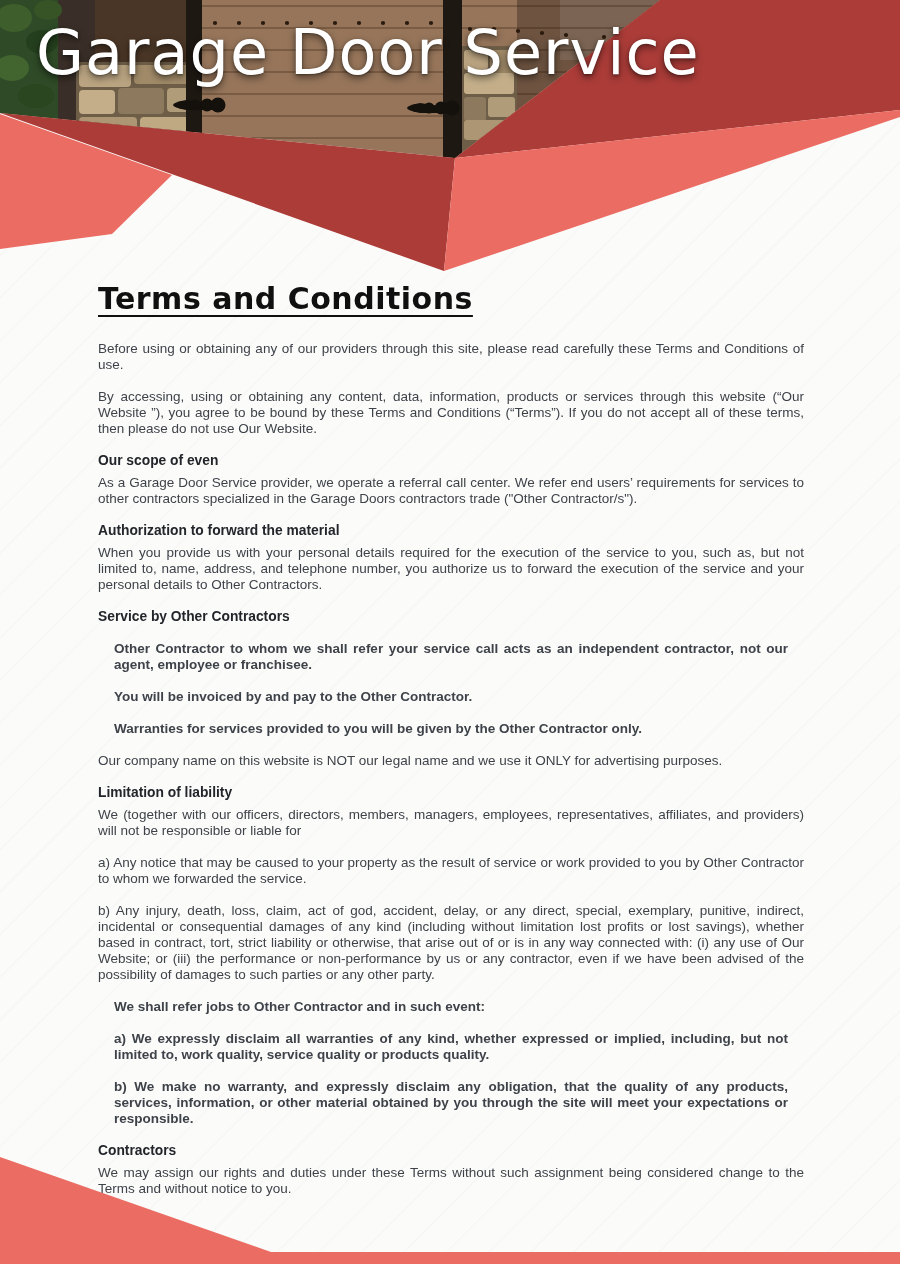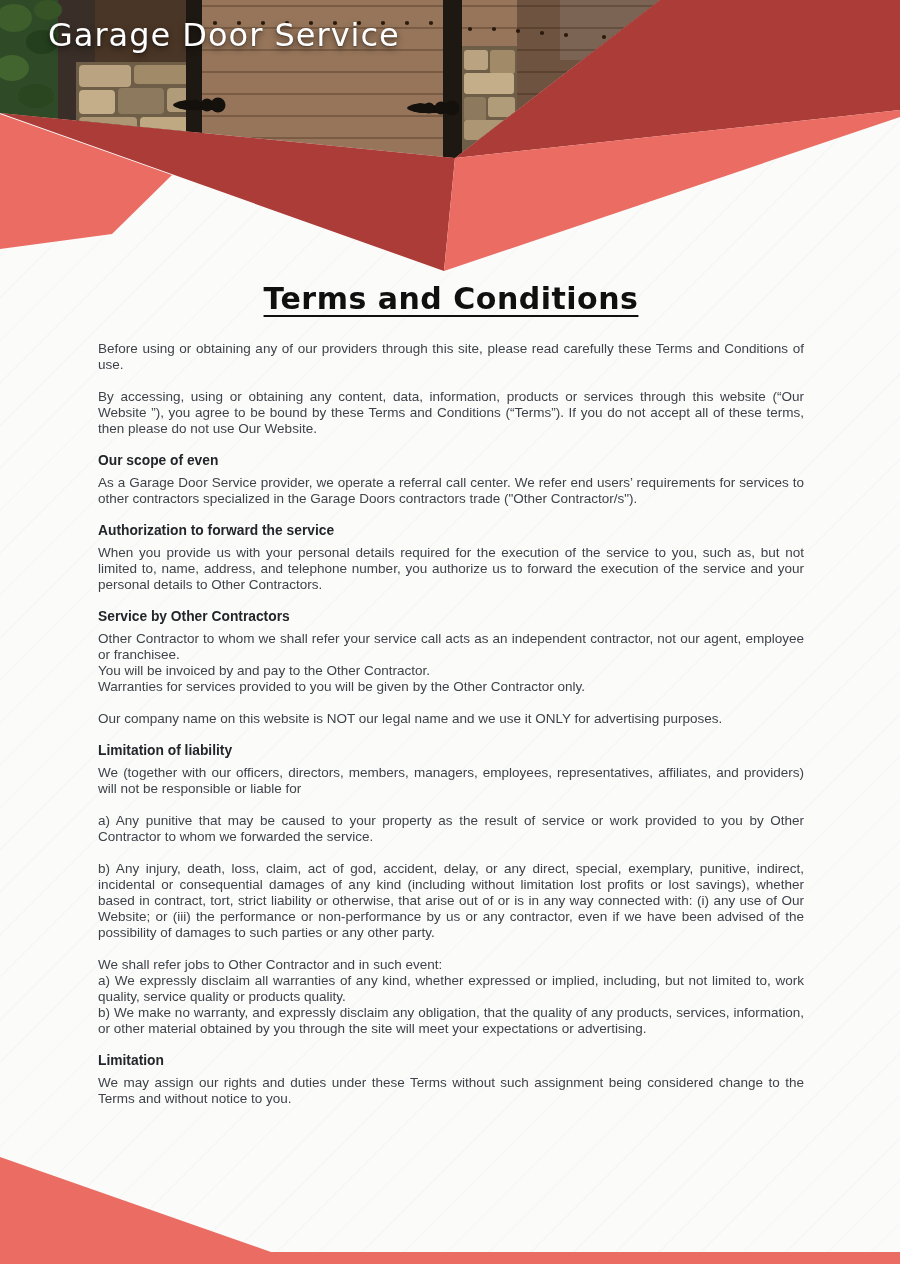--- a/index.html
+++ b/index.html
@@ -12,49 +12,49 @@
   .page{
     position:relative;width:900px;height:1264px;
     background:
       repeating-linear-gradient(135deg, rgba(150,150,160,0.035) 0 2px, rgba(0,0,0,0) 2px 30px),
       #fbfbfa;
   }
   
   .header{position:absolute;top:0;left:0;width:900px;height:285px;}
   .header svg{display:block;}
   .site-title{
-    position:absolute;top:16px;left:48px;margin:0;
+    position:absolute;top:16px;left:36px;margin:0;
     font-family:"DejaVu Sans","Liberation Sans",sans-serif;
-    font-size:32px;font-weight:500;letter-spacing:1px;color:#ffffff;
+    font-size:62px;font-weight:500;letter-spacing:1px;color:#ffffff;
     text-shadow:0 3px 7px rgba(0,0,0,0.55), 0 1px 2px rgba(0,0,0,0.35);
     white-space:nowrap;
   }
   
   .doc{
     position:absolute;top:0;left:0;width:900px;height:1264px;
     box-sizing:border-box;
     padding:281px 96px 0 98px;
   }
   .doc-title{
     margin:0 0 24px 0;
-    text-align:center;
+    text-align:left;
     font-family:"DejaVu Sans","Liberation Sans",sans-serif;
     font-size:30px;line-height:36px;font-weight:bold;color:#101010;
     text-decoration:underline;
     text-decoration-thickness:2px;
     text-underline-offset:6px;
     letter-spacing:0.5px;
   }
   .doc p{
     margin:0 0 16px 0;
     font-size:13.5px;line-height:16px;color:#3e4349;
     text-align:justify;
   }
   .doc .group{margin:0 0 16px 0;}
-  .doc .group p{margin:0;}
+  .doc .group p{margin:16px;font-weight:bold;}
   .doc h3{
     margin:6px 0 6px 0;
     font-size:13.8px;line-height:16px;color:#22252a;
     font-weight:bold;
   }
   
   .footer{position:absolute;left:0;bottom:0;width:900px;height:110px;pointer-events:none;}
 </style>
 </head>
 <body>
@@ -168,43 +168,43 @@
 
   <main class="doc">
     <h2 class="doc-title">Terms and Conditions</h2>
 
     <p>Before using or obtaining any of our providers through this site, please read carefully these Terms and Conditions of use.</p>
     <p>By accessing, using or obtaining any content, data, information, products or services through this website (“Our Website ”), you agree to be bound by these Terms and Conditions (“Terms”). If you do not accept all of these terms, then please do not use Our Website.</p>
 
     <h3>Our scope of even</h3>
     <p>As a Garage Door Service provider, we operate a referral call center. We refer end users’ requirements for services to other contractors specialized in the Garage Doors contractors trade ("Other Contractor/s").</p>
 
-    <h3>Authorization to forward the service</h3>
+    <h3>Authorization to forward the material</h3>
     <p>When you provide us with your personal details required for the execution of the service to you, such as, but not limited to, name, address, and telephone number, you authorize us to forward the execution of the service and your personal details to Other Contractors.</p>
 
     <h3>Service by Other Contractors</h3>
     <div class="group">
       <p>Other Contractor to whom we shall refer your service call acts as an independent contractor, not our agent, employee or franchisee.</p>
       <p>You will be invoiced by and pay to the Other Contractor.</p>
       <p>Warranties for services provided to you will be given by the Other Contractor only.</p>
     </div>
     <p>Our company name on this website is NOT our legal name and we use it ONLY for advertising purposes.</p>
 
     <h3>Limitation of liability</h3>
     <p>We (together with our officers, directors, members, managers, employees, representatives, affiliates, and providers) will not be responsible or liable for</p>
-    <p>a) Any punitive that may be caused to your property as the result of service or work provided to you by Other Contractor to whom we forwarded the service.</p>
+    <p>a) Any notice that may be caused to your property as the result of service or work provided to you by Other Contractor to whom we forwarded the service.</p>
     <p>b) Any injury, death, loss, claim, act of god, accident, delay, or any direct, special, exemplary, punitive, indirect, incidental or consequential damages of any kind (including without limitation lost profits or lost savings), whether based in contract, tort, strict liability or otherwise, that arise out of or is in any way connected with: (i) any use of Our Website; or (iii) the performance or non-performance by us or any contractor, even if we have been advised of the possibility of damages to such parties or any other party.</p>
 
     <div class="group">
       <p>We shall refer jobs to Other Contractor and in such event:</p>
       <p>a) We expressly disclaim all warranties of any kind, whether expressed or implied, including, but not limited to, work quality, service quality or products quality.</p>
-      <p>b) We make no warranty, and expressly disclaim any obligation, that the quality of any products, services, information, or other material obtained by you through the site will meet your expectations or advertising.</p>
+      <p>b) We make no warranty, and expressly disclaim any obligation, that the quality of any products, services, information, or other material obtained by you through the site will meet your expectations or responsible.</p>
     </div>
 
-    <h3>Limitation</h3>
+    <h3>Contractors</h3>
     <p>We may assign our rights and duties under these Terms without such assignment being considered change to the Terms and without notice to you.</p>
   </main>
 
   <div class="footer">
     <svg width="900" height="110" viewBox="0 0 900 110">
       <polygon points="0,3 271,98 900,98 900,110 0,110" fill="#EB6C62"></polygon>
     </svg>
   </div>
 
 </div>

